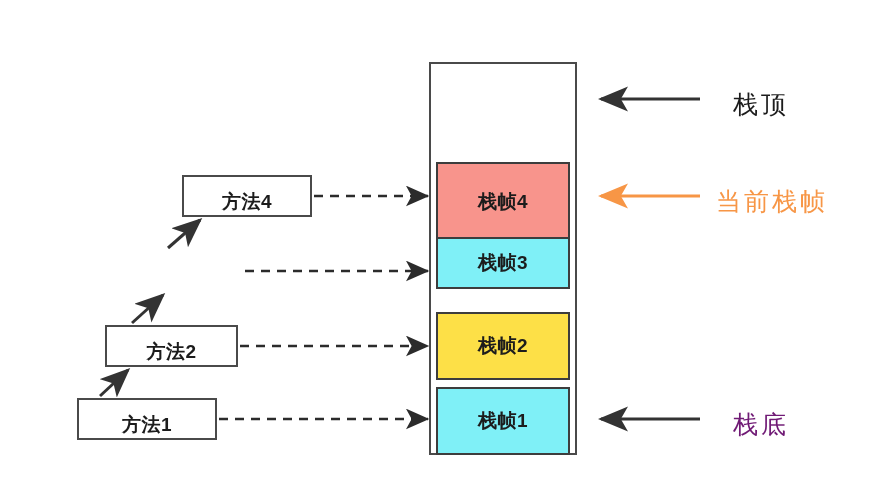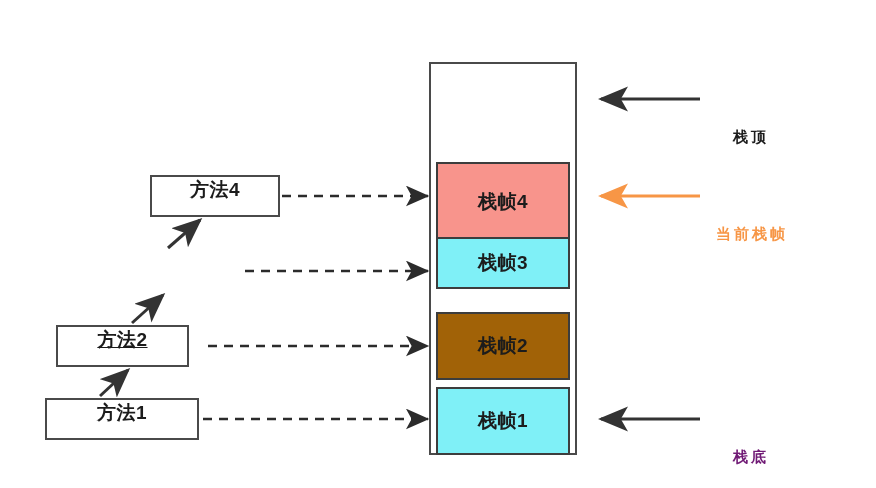--- a/index.html
+++ b/index.html
@@ -23,26 +23,27 @@
     top: 0;
     width: 876px;
     height: 488px;
   }
   .node-box {
     position: absolute;
     box-sizing: border-box;
     background: #ffffff;
     border: 2.5px solid #4a4a4a;
     display: flex;
-    align-items: flex-start;
+    align-items: flex-end;
     justify-content: center;
     color: #1c1c1c;
     font-weight: bold;
     font-size: 19px;
     letter-spacing: 0.5px;
+    margin-left: 32px;
   }
   .stack-outer {
     position: absolute;
     box-sizing: border-box;
     background: #ffffff;
     border: 2.5px solid #4a4a4a;
   }
   .frame {
     position: absolute;
     box-sizing: border-box;
@@ -50,25 +51,24 @@
     display: flex;
     align-items: center;
     justify-content: center;
     font-weight: bold;
     font-size: 19px;
     color: #1c1c1c;
     letter-spacing: 0.5px;
   }
   .side-label {
     position: absolute;
-    font-weight: bold;
-    font-size: 15px;
+    font-weight: normal;
+    font-size: 25px;
     letter-spacing: 3px;
     white-space: nowrap;
-    margin-top: 40px;
   }
   .watermark {
     position: absolute;
     right: 18px;
     bottom: 6px;
     color: #c9c9c9;
     font-size: 17px;
     letter-spacing: 0.5px;
     white-space: nowrap;
   }
@@ -107,37 +107,37 @@
     <g>
       <line x1="700" y1="99" x2="601" y2="99" stroke="#333333" stroke-width="3" marker-end="url(#arrowSolidDark)"></line>
       <line x1="700" y1="196" x2="601" y2="196" stroke="#F79646" stroke-width="3" marker-end="url(#arrowOrange)"></line>
       <line x1="700" y1="419" x2="601" y2="419" stroke="#333333" stroke-width="3" marker-end="url(#arrowSolidDark)"></line>
     </g>
   </svg>
 
   <div class="node-box" style="left:150px; top:175px; width:130px; height:42px;">
     <span>方法4</span>
   </div>
-  <div class="node-box" style="left:56px; top:325px; width:133px; height:42px;text-decoration:underline;">
+  <div class="node-box" style="left:73px; top:325px; width:133px; height:42px;">
     <span>方法2</span>
   </div>
-  <div class="node-box" style="left:45px; top:398px; width:154px; height:42px;">
+  <div class="node-box" style="left:45px; top:398px; width:140px; height:42px;">
     <span>方法1</span>
   </div>
 
   <div class="stack-outer" style="left:429px; top:62px; width:148px; height:393px;">
   </div>
 
   <div class="frame" style="left:436px; top:162px; width:134px; height:79px; background:#F8948C;">
     <span>栈帧4</span>
   </div>
   <div class="frame" style="left:436px; top:237px; width:134px; height:52px; background:#7FF0F7;">
     <span>栈帧3</span>
   </div>
-  <div class="frame" style="left:436px; top:312px; width:134px; height:68px; background:#a16207;">
+  <div class="frame" style="left:436px; top:312px; width:134px; height:68px; background:#fde047;">
     <span>栈帧2</span>
   </div>
   <div class="frame" style="left:436px; top:387px; width:134px; height:68px; background:#7FF0F7;">
     <span>栈帧1</span>
   </div>
 
   <div class="side-label" style="left:733px; top:88px; color:#1c1c1c;">栈顶</div>
   <div class="side-label" style="left:716px; top:185px; color:#F79646;">当前栈帧</div>
   <div class="side-label" style="left:733px; top:408px; color:#701a75;">栈底</div>
 

